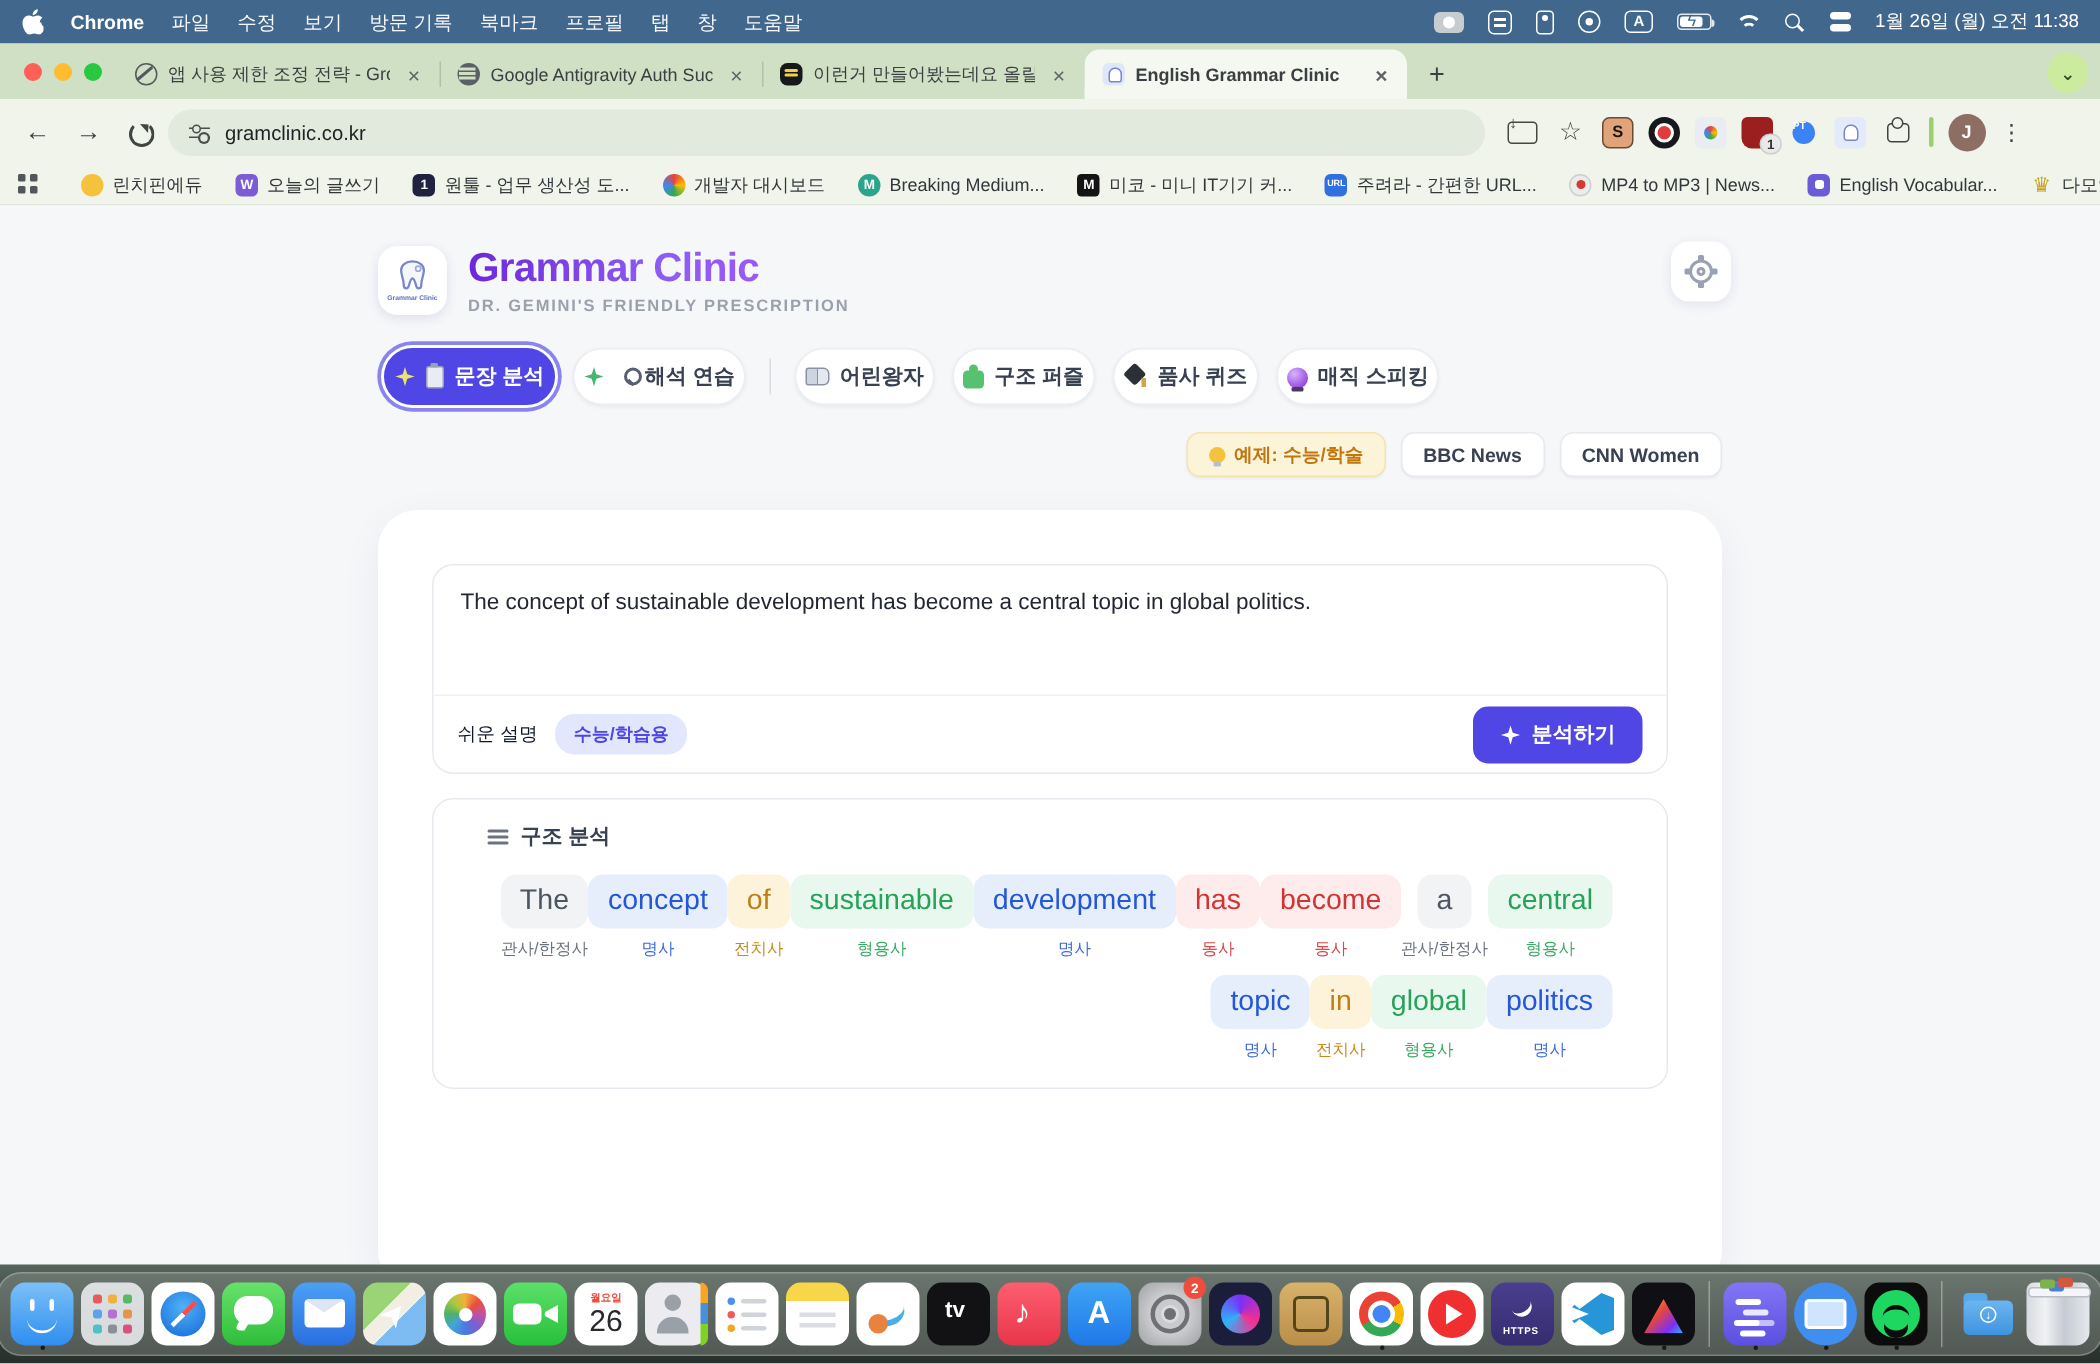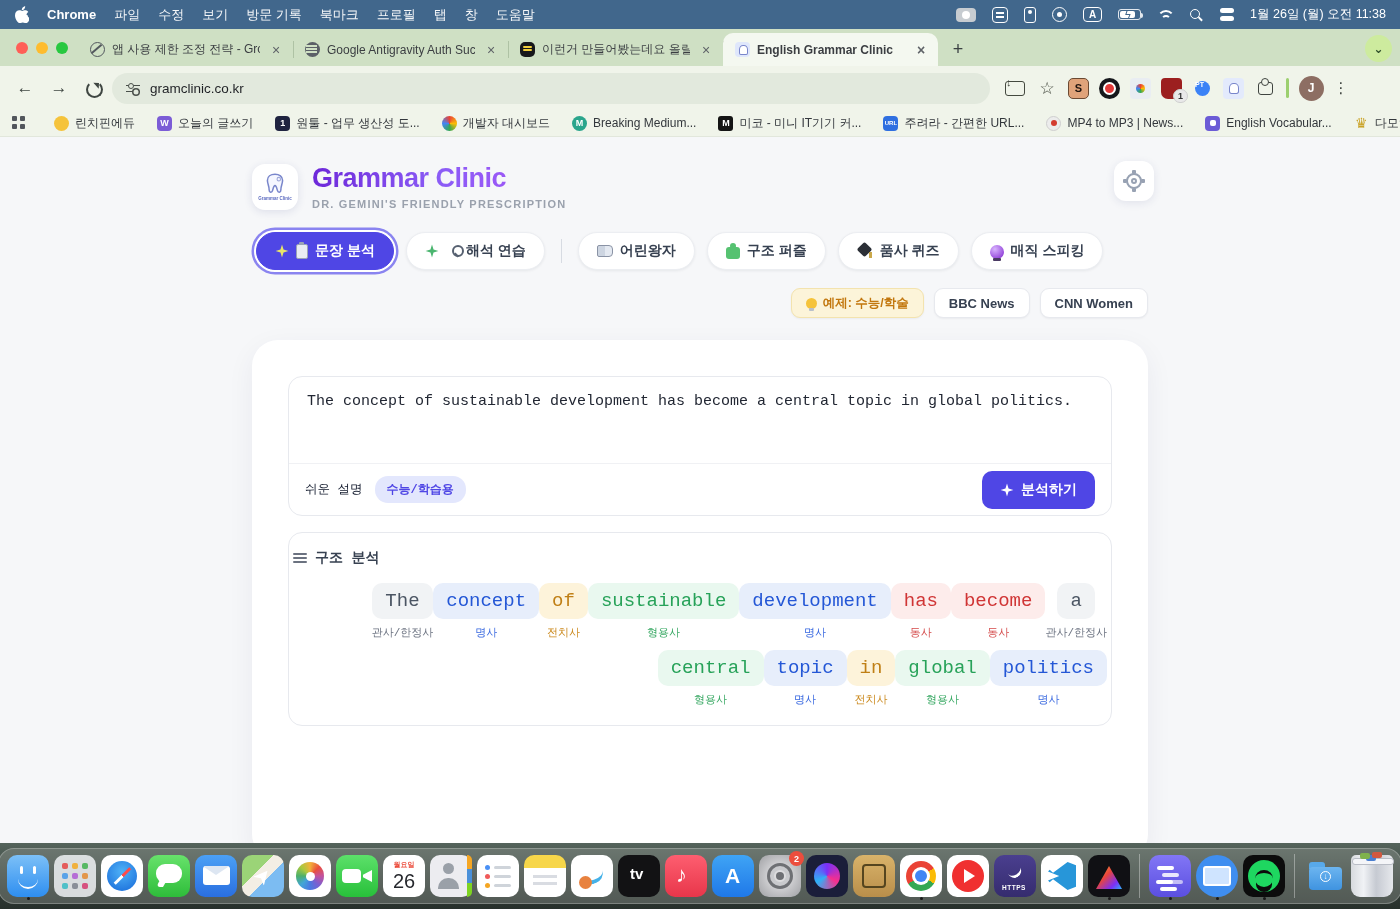--- a/index.html
+++ b/index.html
@@ -138,21 +138,21 @@
   .gear-glyph { width:20px; height:20px; position:relative; }
   .gear-glyph::before { content:""; position:absolute; inset:2px; border:2.5px solid #98a2b3; border-radius:50%; }
   .gear-glyph::after { content:""; position:absolute; inset:7px; border:2px solid #98a2b3; border-radius:50%; }
   .gear-glyph i { position:absolute; left:8px; top:-1px; width:4px; height:22px; font-style:normal; }
   .gear-glyph i::before { content:""; position:absolute; width:4px; height:4px; background:#98a2b3; top:0; border-radius:1px;
     box-shadow:0 18px 0 #98a2b3; }
   .gear-glyph b::before { content:""; position:absolute; width:4px; height:4px; background:#98a2b3; top:8px; left:-1px; border-radius:1px;
     box-shadow:18px 0 0 #98a2b3; }
 
   .nav-row { display:flex; align-items:center; gap:12px; margin-top:22px; }
-  .pill { display:flex; align-items:center; gap:7px; height:38px; padding:0 18px; border-radius:20px; background:#fff;
+  .pill { display:flex; align-items:center; gap:7px; height:38px; padding:0 6px; border-radius:20px; background:#fff;
     border:1px solid #eceef2; box-shadow:0 1px 3px rgba(16,24,40,.07); font-size:14px; font-weight:bold; color:#374151; }
   .pill.active { background:#4f46e5; color:#fff; border-color:#4f46e5;
     box-shadow:0 0 0 2px #fff, 0 0 0 4.5px #8a84f0; margin-left:4px; }
   .nav-div { width:1px; height:24px; background:#d7dbe2; margin:0 4px; }
   .spk { width:14px; height:14px; }
   .spk-y { fill:#e9e56a; } .spk-g { fill:#4ab56f; } .spk-w { fill:#fff; }
   .ic-clip { width:12px; height:15px; background:#e9ecf3; border:1.5px solid #9aa3b5; border-radius:2px; position:relative; }
   .ic-clip::before { content:""; position:absolute; left:2px; top:-3px; width:5px; height:3px; background:#9aa3b5; border-radius:1px; }
   .ic-mag { width:13px; height:13px; position:relative; }
   .ic-mag::before { content:""; position:absolute; width:8px; height:8px; border:2px solid #566070; border-radius:50%; }
@@ -168,30 +168,30 @@
   .ic-bulb { width:11px; height:11px; border-radius:50%; background:#f5c33b; position:relative; }
   .ic-bulb::after { content:""; position:absolute; width:5px; height:3px; background:#b9c0cb; bottom:-2px; left:3px; border-radius:1px; }
 
   .ex-row { display:flex; justify-content:flex-end; gap:10px; margin-top:18px; }
   .ex-pill { display:flex; align-items:center; gap:6px; height:30px; padding:0 14px; border-radius:9px; background:#fff;
     border:1px solid #e7e9ee; box-shadow:0 1px 2px rgba(16,24,40,.05); font-size:13px; font-weight:bold; color:#374151; }
   .ex-primary { background:#fcf4d9; border-color:#f3e3ae; color:#c2770e; font-size:12.5px; }
 
   .bigcard { margin-top:22px; background:#fff; border-radius:26px; box-shadow:0 8px 28px rgba(30,40,90,.06);
     padding:36px 36px 0 36px; height:520px; }
-  .card { border:1px solid #e7e9ee; border-radius:14px; background:#fff;font-family:Liberation Mono, monospace; }
+  .card { border:1px solid #e7e9ee; border-radius:14px; background:#fff; }
   .input-card { height:140px; display:flex; flex-direction:column; }
   .input-text { padding:16px 18px; font-size:15px; color:#222733; flex:1; }
   .input-foot { border-top:1px solid #f0f1f4; height:52px; display:flex; align-items:center; padding:0 16px; gap:12px; }
   .easy { font-size:12.5px; color:#0f172a; }
   .mode-pill { background:#e3e7fd; color:#4f46e5; font-size:12px; font-weight:bold; padding:5px 12px; border-radius:13px; }
   .analyze { margin-left:auto; display:flex; align-items:center; gap:7px; background:#4f46e5; color:#fff; border:none;
     font-size:14px; font-weight:bold; padding:10px 18px; border-radius:10px; font-family:inherit; }
 
-  .structure-card { margin-top:16px; padding:16px 4px 18px; }
+  .structure-card { margin-top:16px; padding:16px 36px 18px; }
   .sec-head { display:flex; align-items:center; gap:8px; font-size:14px; font-weight:bold; color:#374151; }
   .ic-list { width:14px; height:10px; position:relative; }
   .ic-list::before { content:""; position:absolute; width:14px; height:2px; background:#6b7280; border-radius:1px;
     box-shadow:0 4px 0 #6b7280, 0 8px 0 #6b7280; }
   .chips { display:flex; flex-wrap:wrap; gap:10px 0; margin-top:16px;justify-content:flex-end; }
   .chipwrap { display:flex; flex-direction:column; align-items:center; gap:6px; }
   .chip { font-size:19px; padding:7px 13px; border-radius:10px; }
   .pos { font-size:11px; }
   .c-det  { background:#f1f3f5; color:#4b5563; } .p-det  { color:#6b7280; }
   .c-noun { background:#e7eefb; color:#2457d6; } .p-noun { color:#3b6ae0; }

